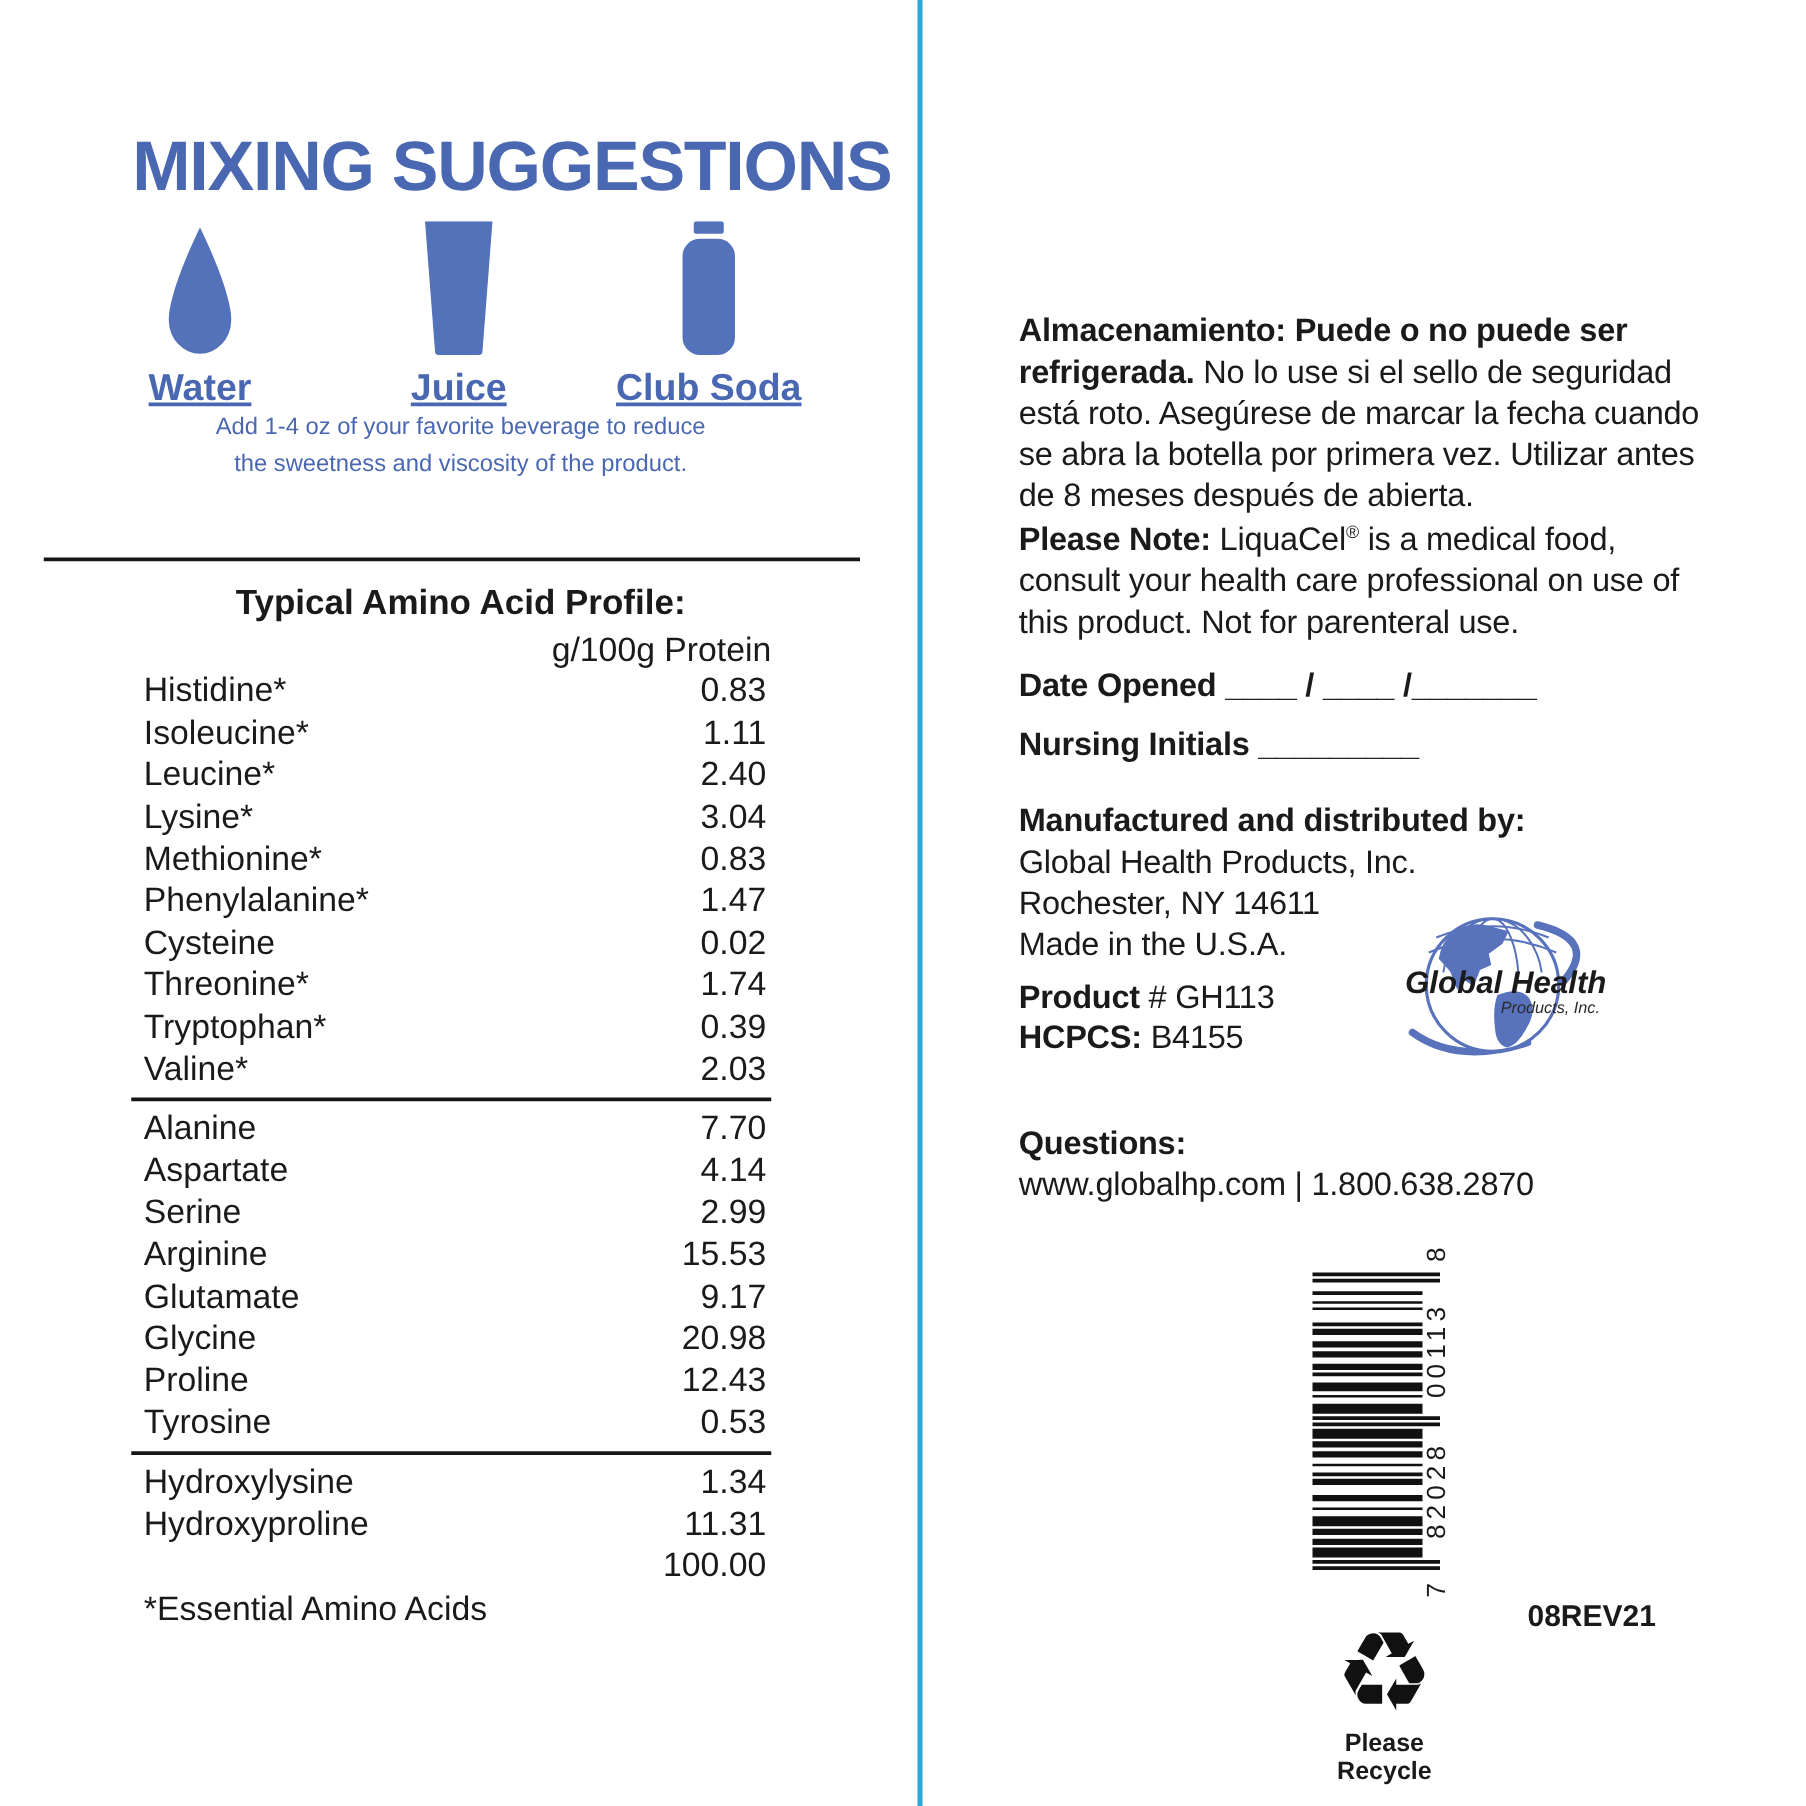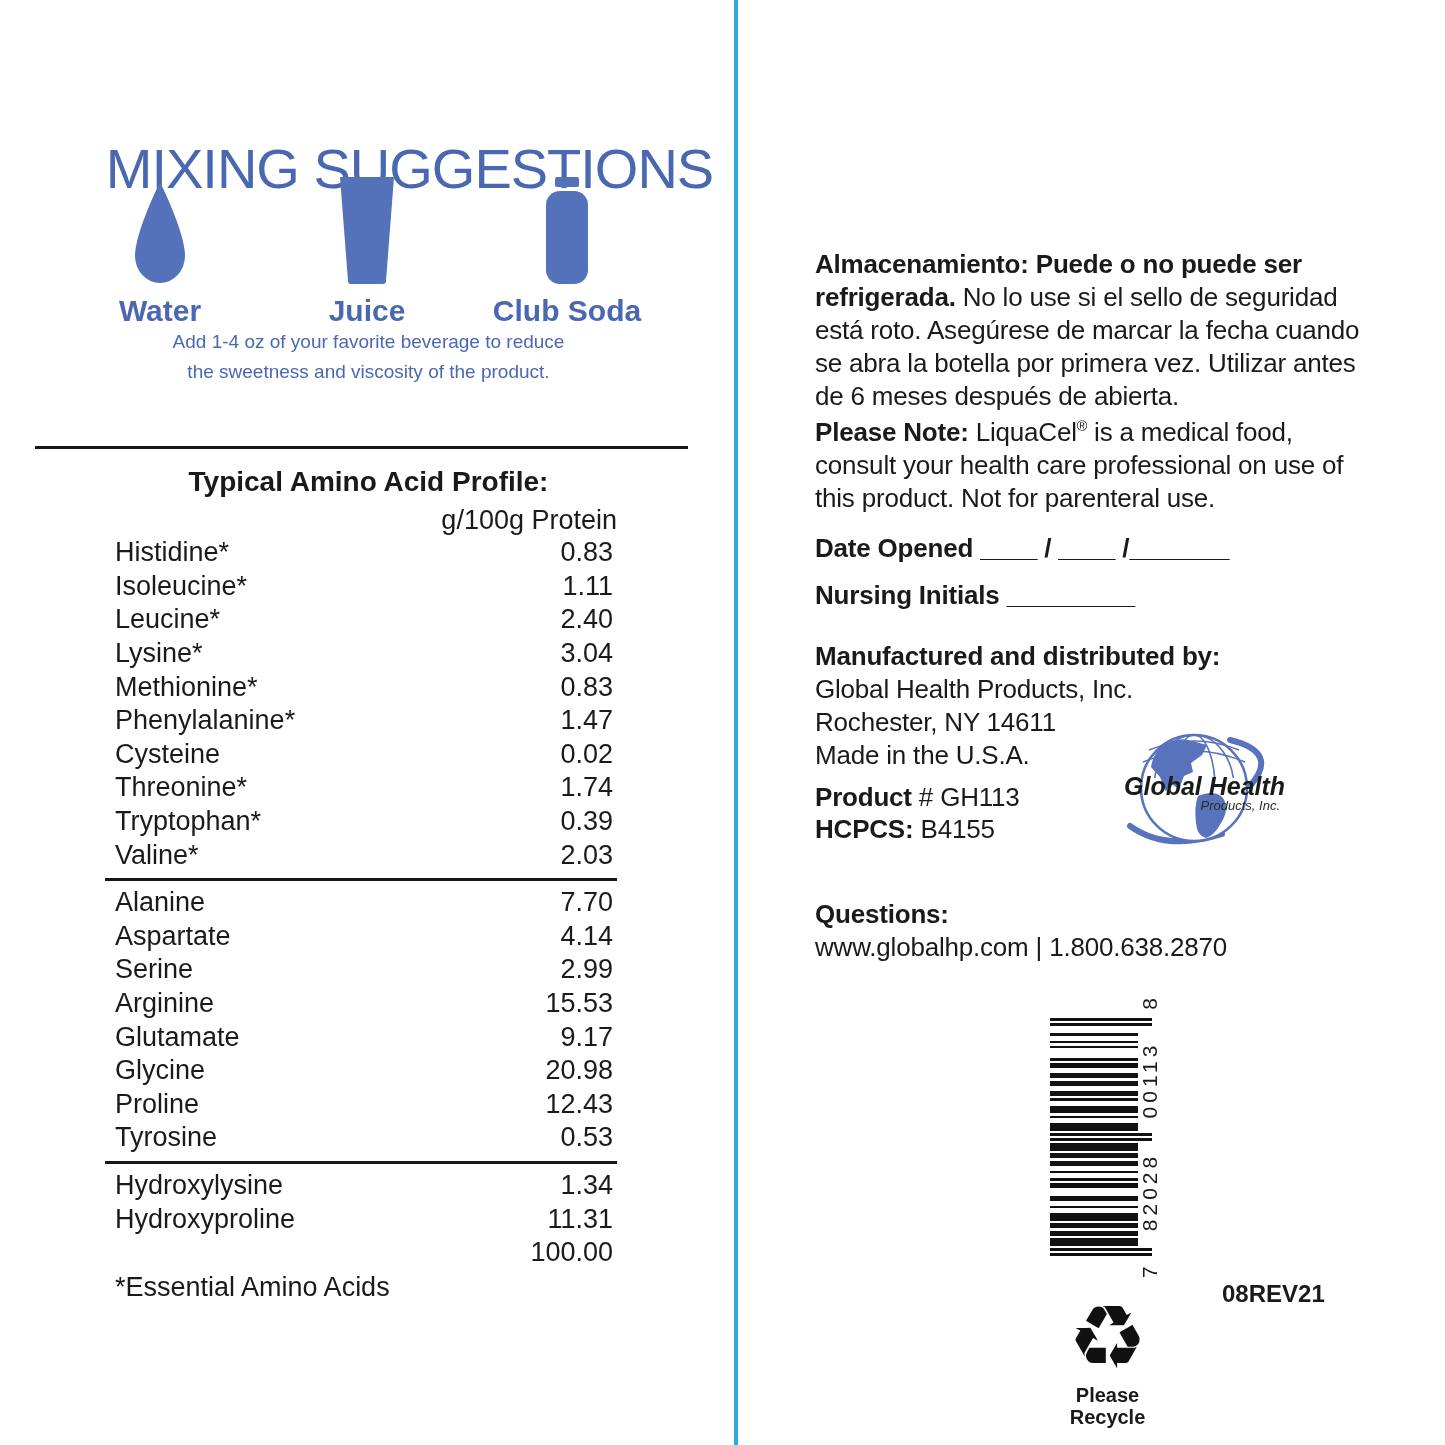--- a/index.html
+++ b/index.html
@@ -6,26 +6,26 @@
   #label{
     position:relative;width:1445px;height:1445px;background:#ffffff;
     font-family:"Liberation Sans",sans-serif;color:var(--black,#1a1a1a);
     overflow:hidden;margin:0 auto;
   }
   .abs{position:absolute;}
   
   #divider{left:734px;top:0;width:4px;height:1445px;background:var(--divider);}
   
   #mixing-title{left:0;top:100px;width:819px;text-align:center;
-    font-size:56px;font-weight:normal;color:var(--blue);letter-spacing:-1px;white-space:nowrap;margin-top:36px;}
+    font-size:56px;font-weight:bold;color:var(--blue);letter-spacing:-1px;white-space:nowrap;}
   .mix-item{top:172px;width:210px;display:flex;flex-direction:column;align-items:center;}
   .mix-icon-box{height:112px;display:flex;align-items:flex-end;justify-content:center;}
   .mix-icon-box svg{display:block;}
   .icon-fill{fill:var(--icon_blue);}
-  .mix-label{margin-top:10px;font-size:30px;font-weight:bold;color:var(--blue);white-space:nowrap;}
+  .mix-label{margin-top:10px;font-size:30px;font-weight:bold;color:var(--blue);white-space:nowrap;text-decoration:underline;}
   #mix-note{left:0;top:327px;width:737px;text-align:center;color:var(--blue);
     font-size:19px;line-height:30px;}
   #left-rule{left:35px;top:446px;width:653px;height:3px;background:#161616;}
   #amino-title{left:0;top:466px;width:737px;text-align:center;font-size:28px;font-weight:bold;}
   #amino-unit{left:105px;top:505px;width:512px;text-align:right;font-size:27px;}
   #amino-table{left:105px;top:536px;width:512px;font-size:27px;}
   .agroup{}
   .agroup.sep{border-top:3px solid #161616;margin-top:6px;padding-top:5px;}
   .ar{display:flex;justify-content:space-between;height:33.6px;align-items:center;
       padding-left:10px;padding-right:4px;}
@@ -210,21 +210,21 @@
   <div class="abs" id="amino-footnote">*Essential Amino Acids</div>
 
   <div class="abs" id="divider"></div>
 
 
   <div class="abs para" id="almacenamiento">
     <div class="pline"><span class="b">Almacenamiento: Puede o no puede ser</span></div>
     <div class="pline"><span class="b">refrigerada.</span><span> No lo use si el sello de seguridad</span></div>
     <div class="pline">está roto. Asegúrese de marcar la fecha cuando</div>
     <div class="pline">se abra la botella por primera vez. Utilizar antes</div>
-    <div class="pline">de 6 meses después de abierta.</div>
+    <div class="pline">de 8 meses después de abierta.</div>
   </div>
 
   <div class="abs para" id="please-note">
     <div class="pline"><span class="b">Please Note:</span><span> LiquaCel</span><span class="sup">®</span><span> is a medical food,</span></div>
     <div class="pline">consult your health care professional on use of</div>
     <div class="pline">this product. Not for parenteral use.</div>
   </div>
 
   <div class="abs para" id="date-opened">Date Opened ____ / ____ /_______</div>
 

